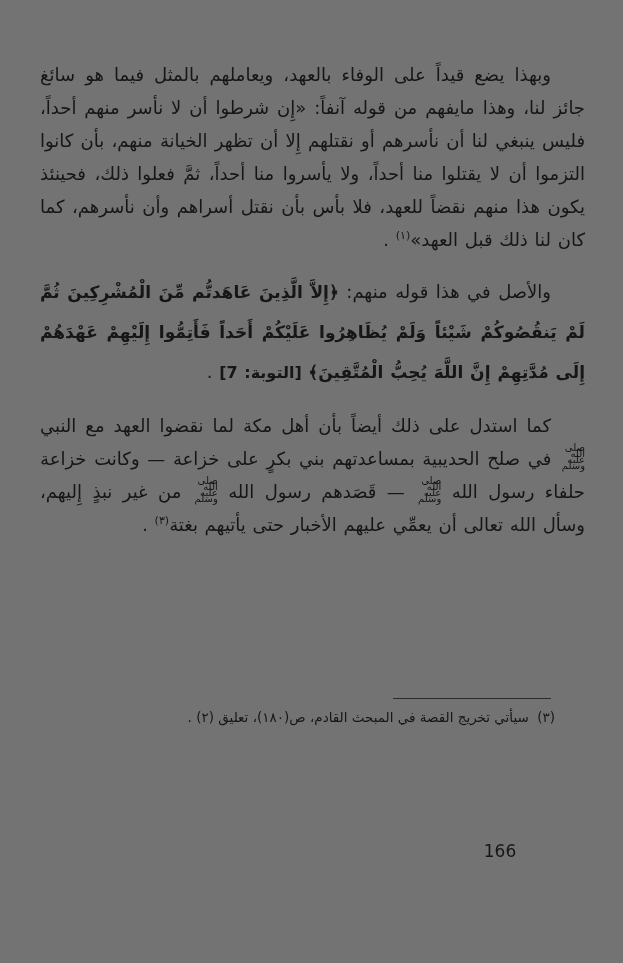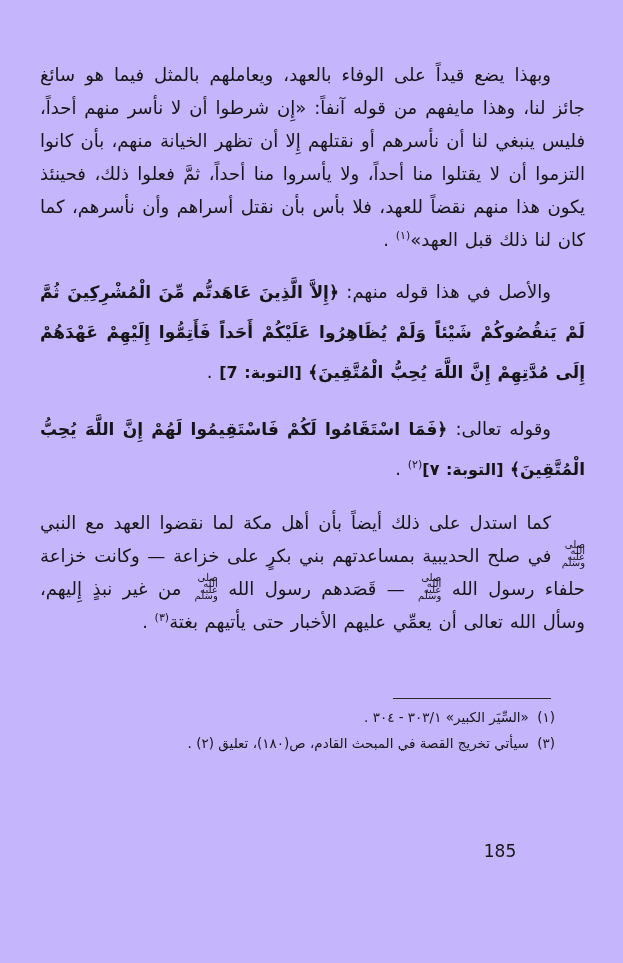--- a/index.html
+++ b/index.html
@@ -1,20 +1,20 @@
 <!DOCTYPE html>
 <html lang="ar" dir="rtl"><head>
 <meta charset="utf-8">
 <style>
   html,body { margin:0; padding:0; background:#888; }
   .page {
     position:relative;
     width:623px; height:963px;
     margin:0 auto;
-    background:#c4b5fd;
+    background:#737373;
     color:#161616;
     font-family:"DejaVu Sans", sans-serif;
     overflow:hidden;
   }
   .text-block {
     position:absolute;
     top:58px; right:38px; left:40px;
     direction:rtl;
     text-align:justify;
   }
@@ -79,27 +79,25 @@
 </style>
 </head>
 <body>
 
 <div class="page">
 
   <div class="text-block">
 
   <p class="para"><span class="text">وبهذا يضع قيداً على الوفاء بالعهد، ويعاملهم بالمثل فيما هو سائغ جائز لنا، وهذا مايفهم من قوله آنفاً: «إِن شرطوا أن لا نأسر منهم أحداً، فليس ينبغي لنا أن نأسرهم أو نقتلهم إِلا أن تظهر الخيانة منهم، بأن كانوا التزموا أن لا يقتلوا منا أحداً، ولا يأسروا منا أحداً، ثمَّ فعلوا ذلك، فحينئذ يكون هذا منهم نقضاً للعهد، فلا بأس بأن نقتل أسراهم وأن نأسرهم، كما كان لنا ذلك قبل العهد»</span><span class="sup">(١)</span><span class="text"> .</span></p>
       <p class="para has-verse"><span class="text">والأصل في هذا قوله منهم: </span><span class="verse">﴿إِلاَّ الَّذِينَ عَاهَدتُّم مِّنَ الْمُشْرِكِينَ ثُمَّ لَمْ يَنقُصُوكُمْ شَيْئاً وَلَمْ يُظَاهِرُوا عَلَيْكُمْ أَحَداً فَأَتِمُّوا إِلَيْهِمْ عَهْدَهُمْ إِلَى مُدَّتِهِمْ إِنَّ اللَّهَ يُحِبُّ الْمُتَّقِينَ﴾</span><span class="ref"> [التوبة: 7]</span><span class="text"> .</span></p>
-      <p class="para has-verse"><span class="text">وقوله تعالى: </span><span class="verse">﴿فَمَا اسْتَقَامُوا لَكُمْ فَاسْتَقِيمُوا لَهُمْ إِنَّ اللَّهَ يُحِبُّ الْمُتَّقِينَ﴾</span><span class="ref"> [التوبة: ٧]</span><span class="sup">(٢)</span><span class="text"> .</span></p>
       <p class="para"><span class="text">كما استدل على ذلك أيضاً بأن أهل مكة لما نقضوا العهد مع النبي </span><span class="seal"><span>صلى الله</span><span>عليه وسلم</span></span><span class="text"> في صلح الحديبية بمساعدتهم بني بكرٍ على خزاعة — وكانت خزاعة حلفاء رسول الله </span><span class="seal"><span>صلى الله</span><span>عليه وسلم</span></span><span class="text"> — قَصَدهم رسول الله </span><span class="seal"><span>صلى الله</span><span>عليه وسلم</span></span><span class="text"> من غير نبذٍ إِليهم، وسأل الله تعالى أن يعمِّي عليهم الأخبار حتى يأتيهم بغتة</span><span class="sup">(٣)</span><span class="text"> .</span></p>
     </div>
 
   <div class="fn-separator"></div>
 
   <div class="footnotes">
 
-  <p class="footnote"><span class="fn-marker">(١)</span><span class="fn-text"> «السِّيَر الكبير» ٣٠٣/١ - ٣٠٤ .</span></p>
       <p class="footnote"><span class="fn-marker">(٣)</span><span class="fn-text"> سيأتي تخريج القصة في المبحث القادم، ص(١٨٠)، تعليق (٢) .</span></p>
     </div>
 
-  <div class="page-number">185</div>
+  <div class="page-number">166</div>
 
 </div>
 
 </body></html>

